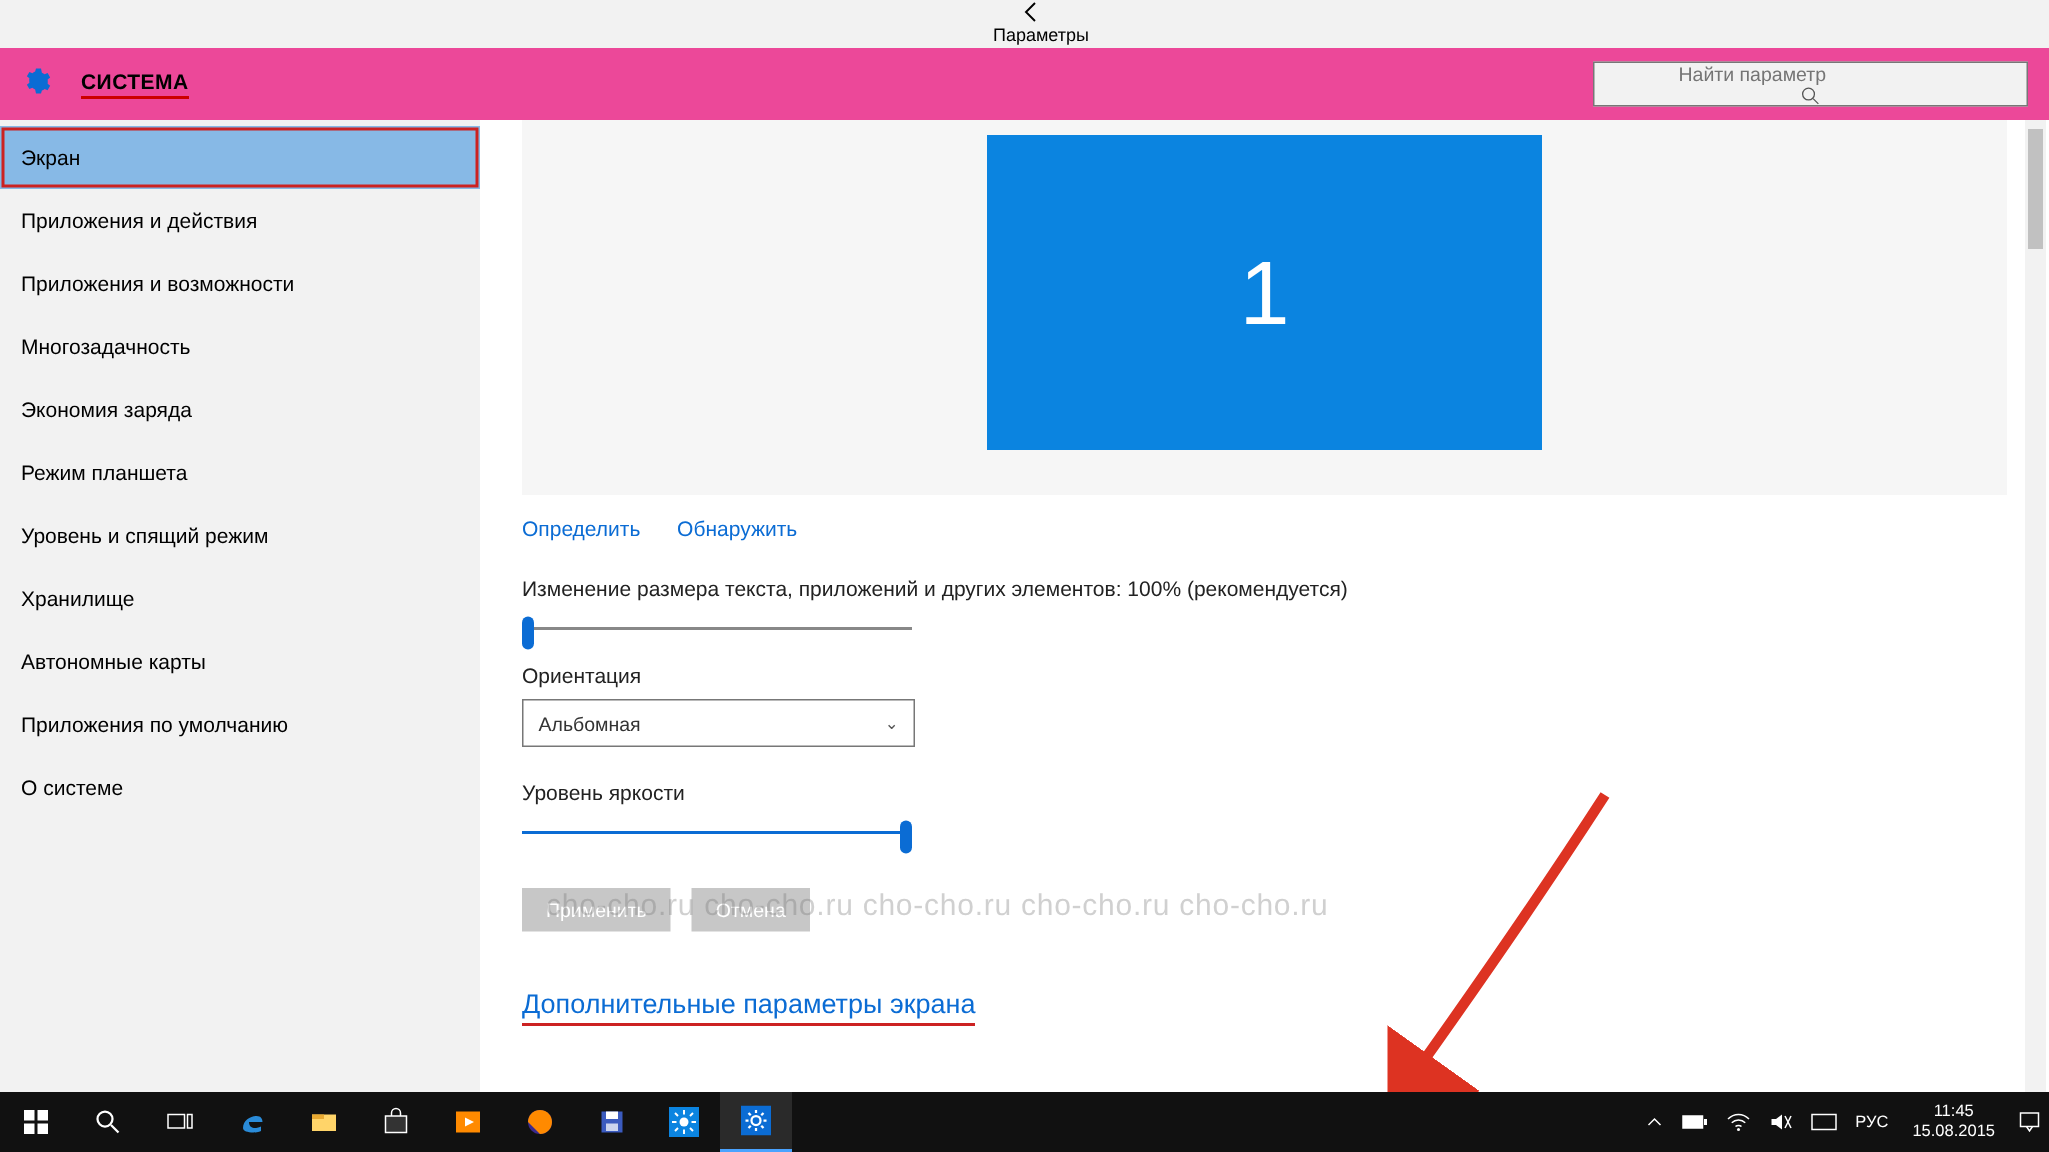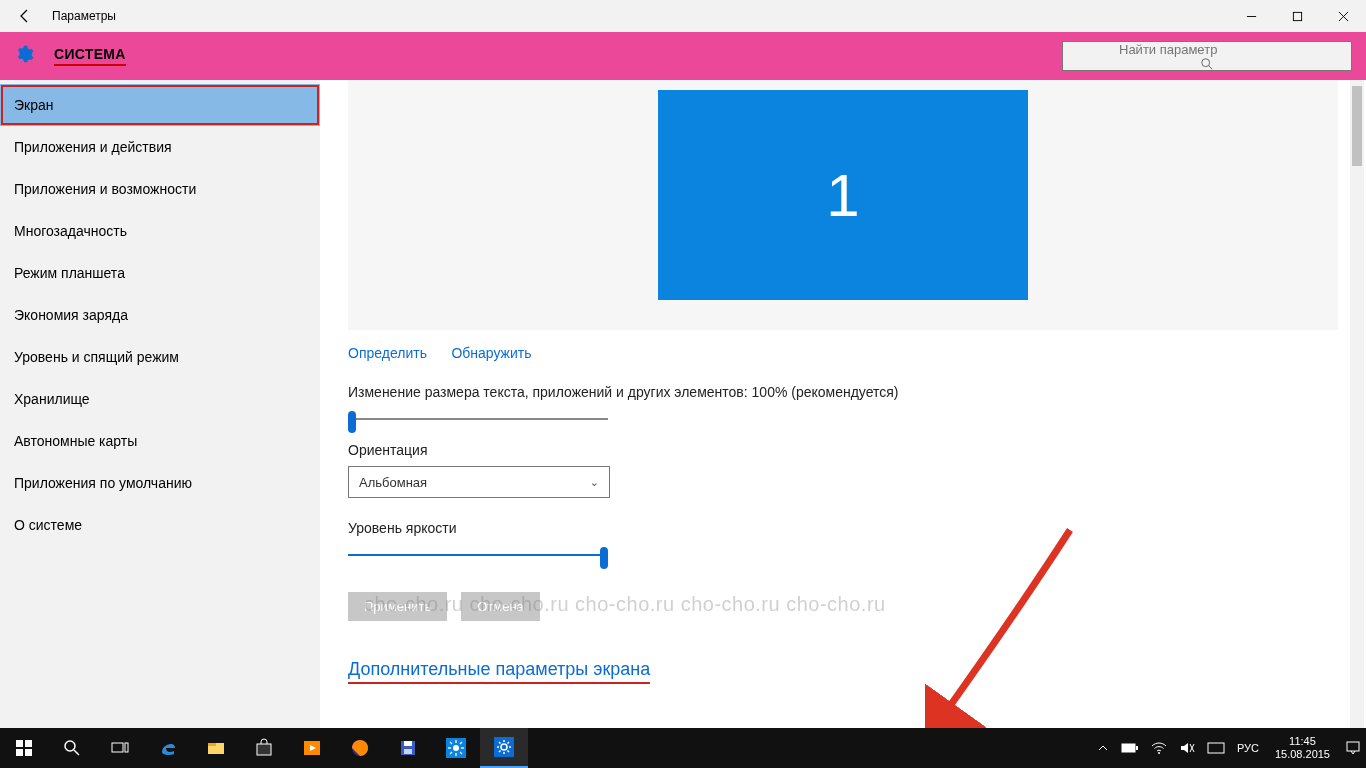--- a/index.html
+++ b/index.html
@@ -1,20 +1,20 @@
 <!DOCTYPE html>
 <html><head>
 <meta charset="utf-8">
 <style>
 * { margin: 0; padding: 0; box-sizing: border-box; font-family: "Segoe UI", Tahoma, sans-serif; }
 html, body { width: 1366px; height: 768px; overflow: hidden; background: #fff; }
 .app { position: relative; width: 100%; height: 728px; background: #fff; }
 
 
-.titlebar { display: flex; align-items: center; height: 32px; background: #f2f2f2; padding-left: 10px; }
+.titlebar { display: flex; align-items: center; height: 32px; background: #f2f2f2; padding-left: 10px; flex-direction: column; }
 .back-btn { width: 30px; height: 32px; display: flex; align-items: center; justify-content: center; font-size: 16px; cursor: pointer; }
 .titlebar-title { font-size: 12px; margin-left: 12px; color: #000; }
 .winctrl { margin-left: auto; display: flex; }
 .winctrl div { width: 46px; height: 32px; display: flex; align-items: center; justify-content: center; font-size: 12px; cursor: pointer; }
 
 
 .header { display: flex; align-items: center; height: 48px; background: #ec4899; padding: 0 14px; }
 .gear { color:#0b6cd4; font-size:18px; margin-right: 20px; }
 .category { font-weight: 600; font-size: 14px; letter-spacing: .3px; border-bottom: 2px solid #c00; padding-bottom: 2px; }
 .searchbox { margin-left: auto; width: 290px; height: 30px; border:1px solid #777; display:flex; align-items:center; padding:0 8px; background:#f2f2f2;flex-direction:column; }
@@ -118,22 +118,22 @@
       </span>
     </div>
   </div>
 
   <div class="body">
     <div class="sidebar" id="sidebar">
         <div class="sidebar-item active">Экран</div>
         <div class="sidebar-item">Приложения и действия</div>
         <div class="sidebar-item">Приложения и возможности</div>
         <div class="sidebar-item">Многозадачность</div>
+        <div class="sidebar-item">Экономия заряда</div>
         <div class="sidebar-item">Режим планшета</div>
-        <div class="sidebar-item">Экономия заряда</div>
         <div class="sidebar-item">Уровень и спящий режим</div>
         <div class="sidebar-item">Хранилище</div>
         <div class="sidebar-item">Автономные карты</div>
         <div class="sidebar-item">Приложения по умолчанию</div>
         <div class="sidebar-item">О системе</div>
       </div>
 
     <div class="content">
       <div class="scrollline">
           <div class="thumb"></div>

